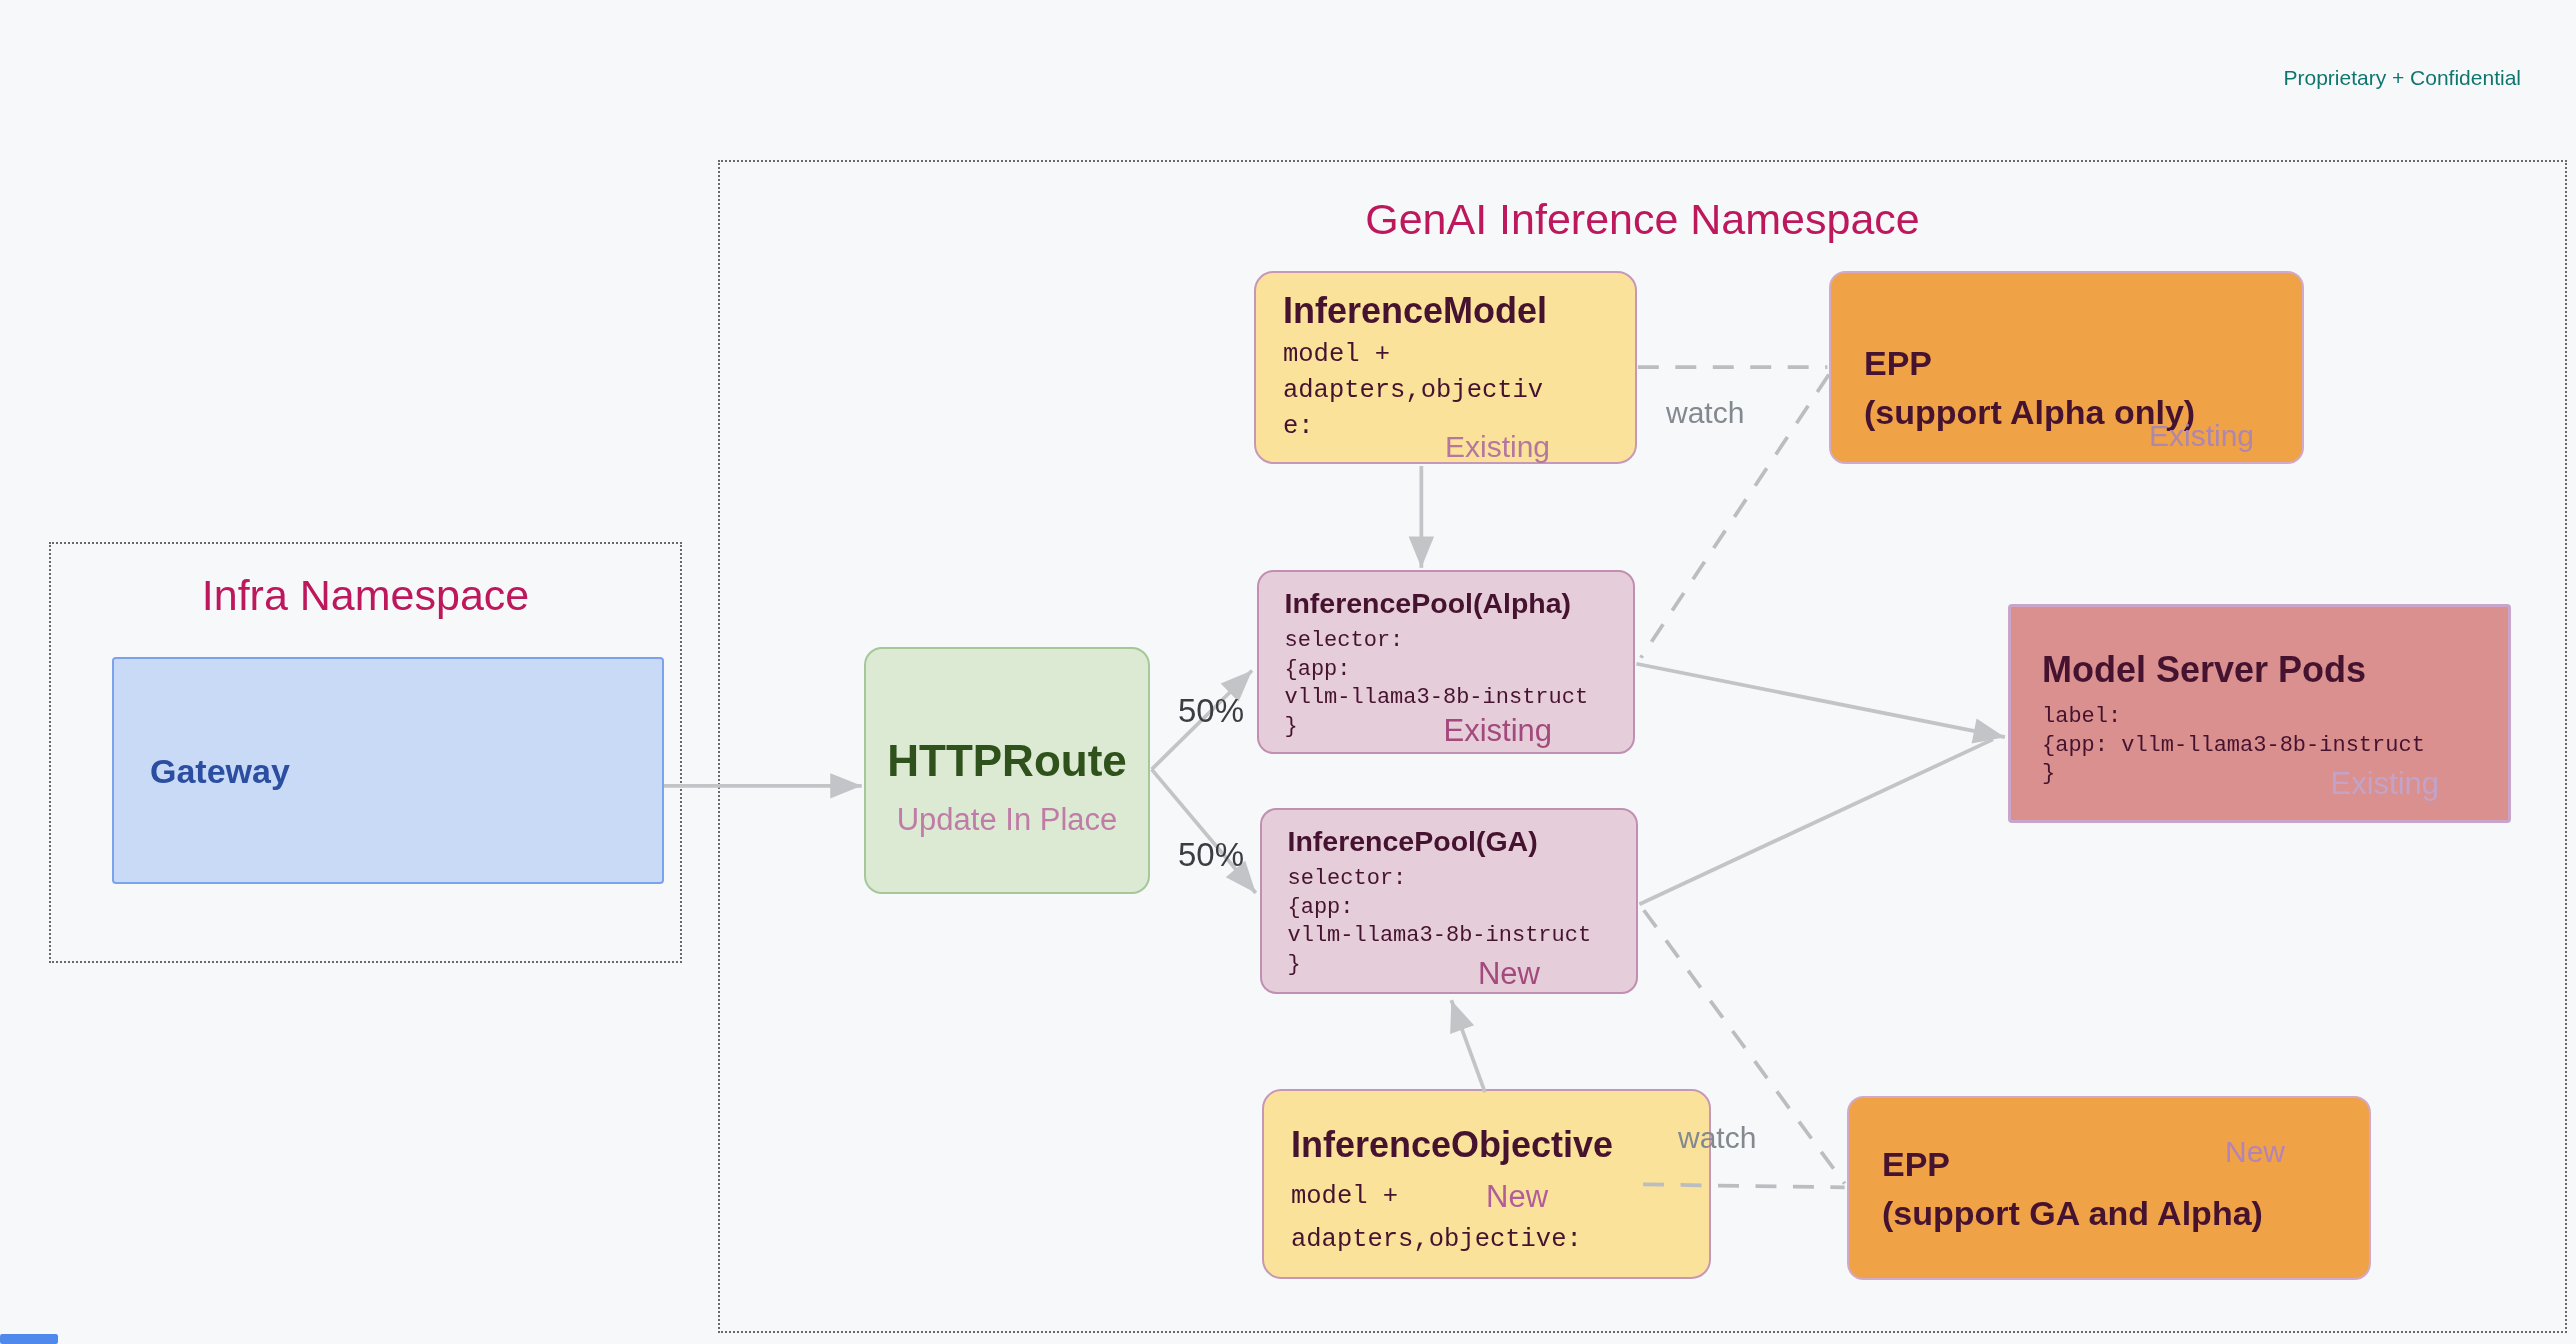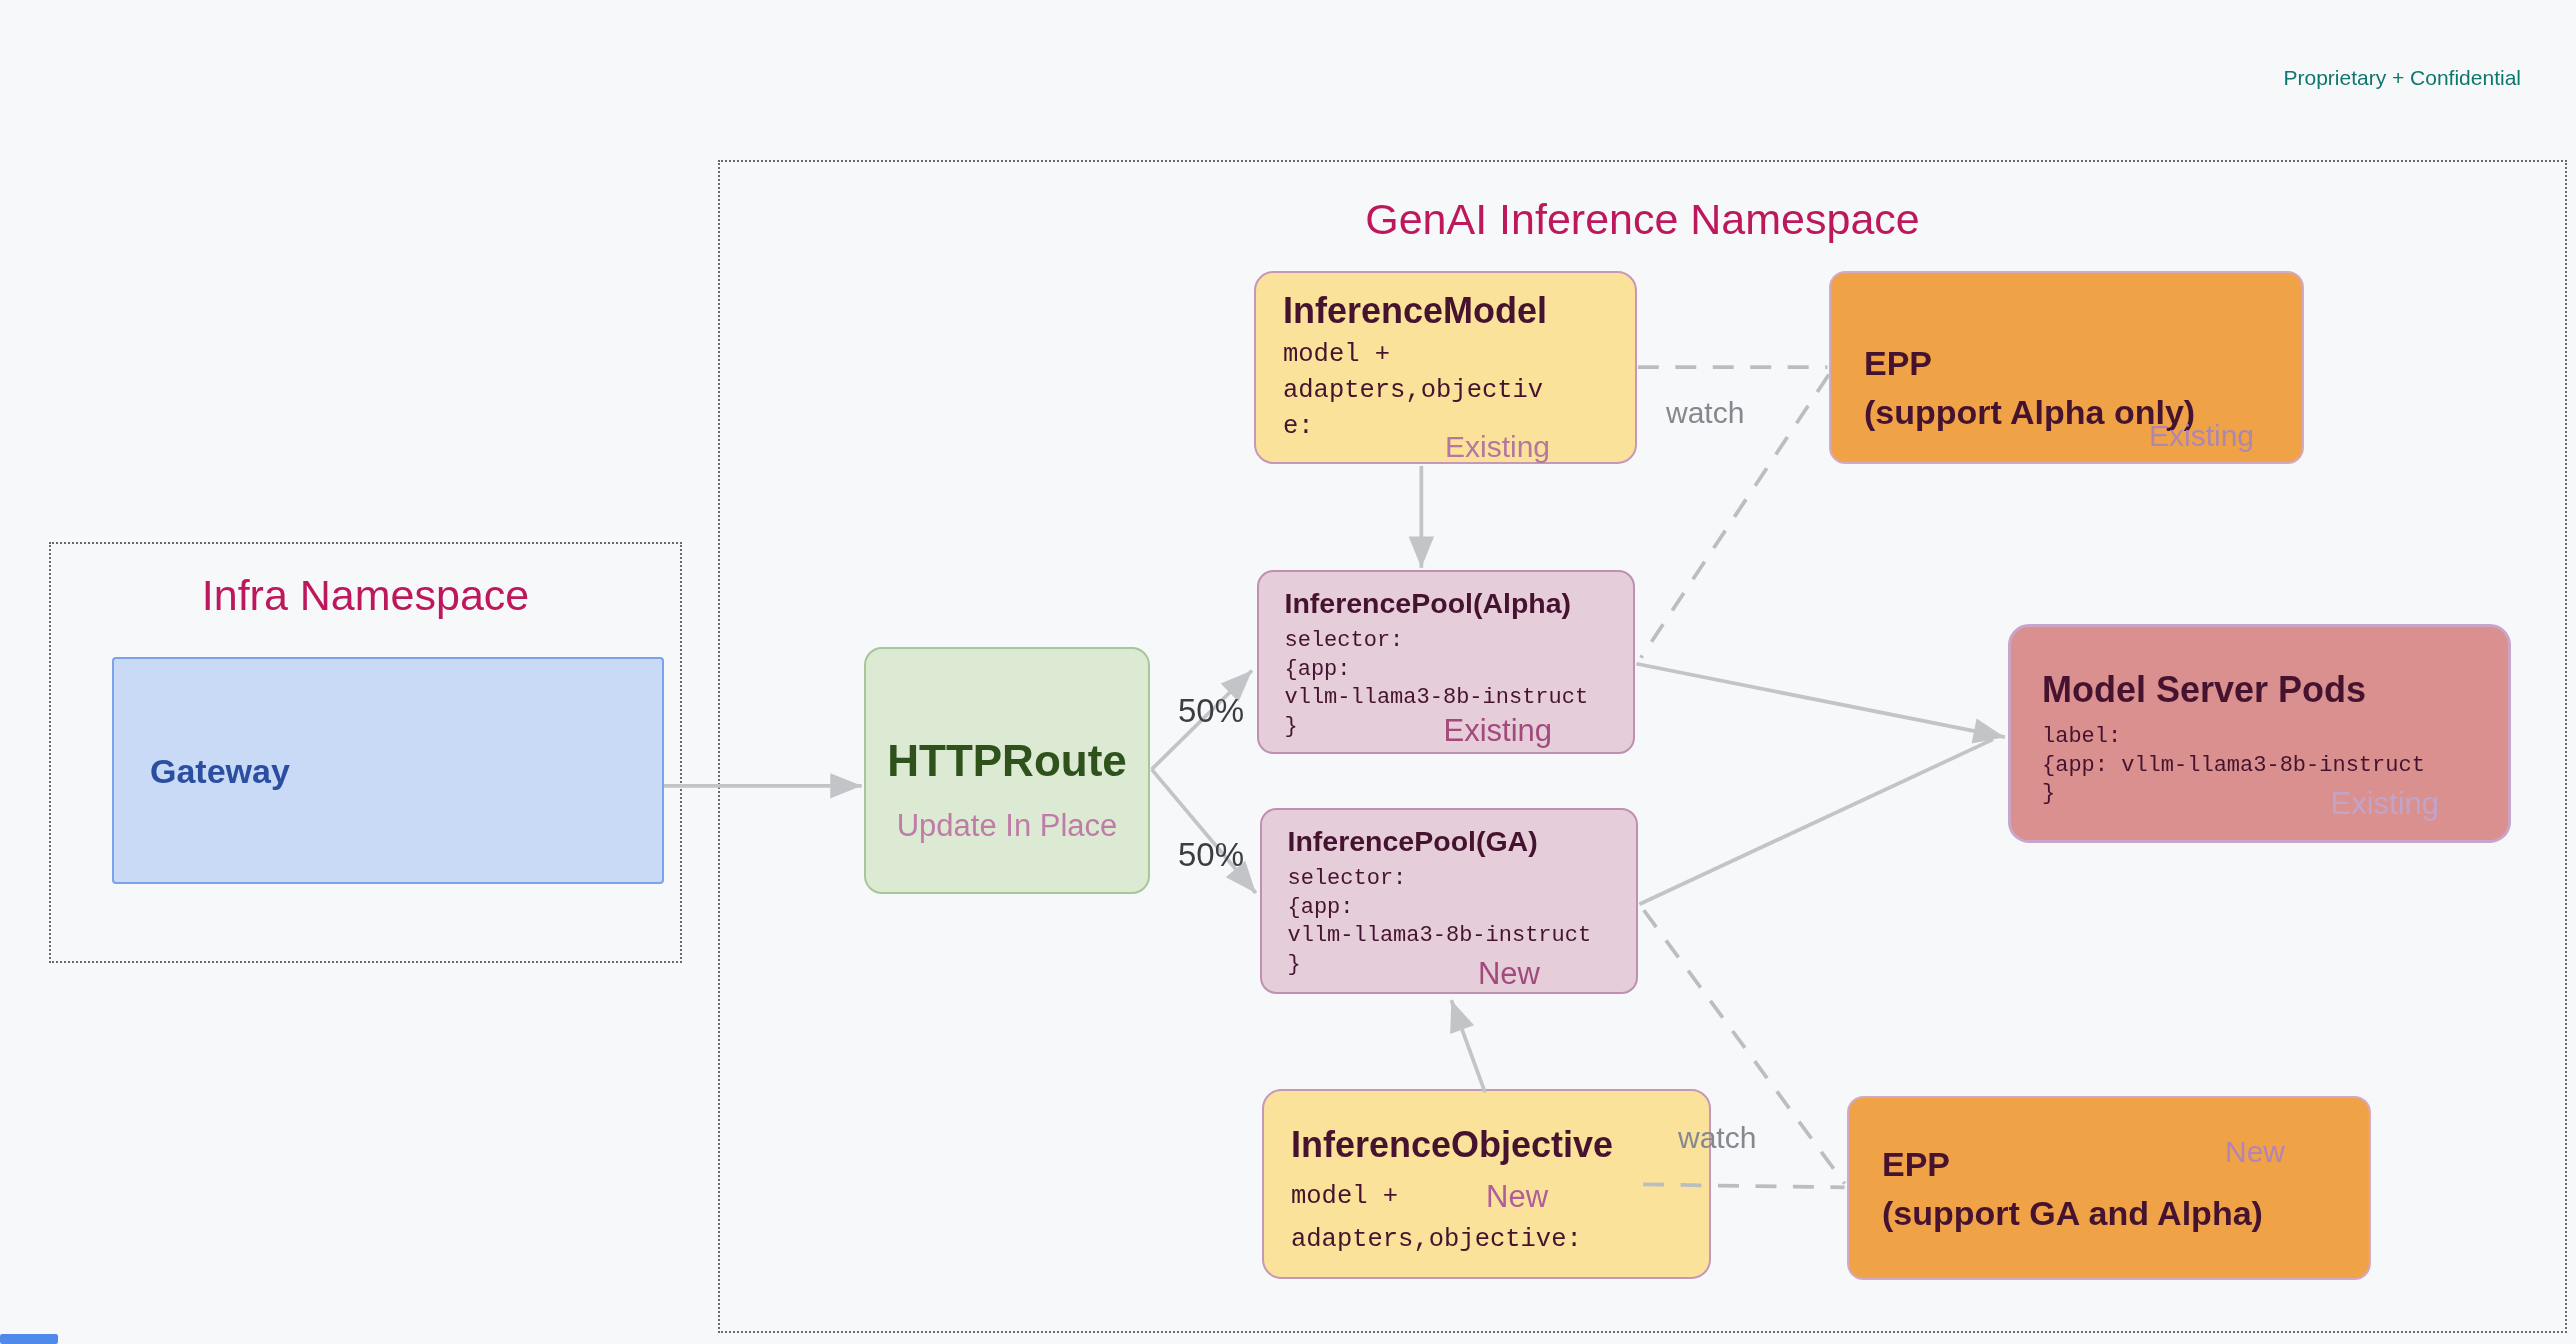--- a/index.html
+++ b/index.html
@@ -40,21 +40,21 @@
     left: 112px; top: 657px; width: 552px; height: 227px;
     background: #C9DAF7; border: 2.2px solid #7BA2EC; border-radius: 4px;
   }
   .n-gateway .title { left: 36px; top: 93px; font-size: 34px; color: #2B4EA1; }
 
   .n-httproute {
     left: 864px; top: 647px; width: 286px; height: 247px;
     background: #DCEAD3; border: 2.2px solid #A6C79A; border-radius: 18px;
   }
   .n-httproute .title { left: 0; top: 87px; width: 100%; text-align: center; font-size: 44px; color: #2F511B; }
-  .n-httproute .subtitle { position: absolute; left: 0; top: 159px; width: 100%; text-align: center; font-size: 31px; color: #BF7CA7; }
+  .n-httproute .subtitle { position: absolute; left: 0; top: 153px; width: 100%; text-align: center; font-size: 31px; color: #BF7CA7; }
 
   .n-infmodel {
     left: 1254px; top: 271px; width: 383px; height: 193px;
     background: #FAE29B; border: 2.2px solid #C698B8; border-radius: 19.5px;
   }
   .n-infmodel .title { left: 27px; top: 16.5px; font-size: 36px; }
   .n-infmodel .code { left: 27px; top: 64px; font-size: 25.5px; line-height: 36px; }
   .n-infmodel .status { left: 189px; bottom: -1.5px; font-size: 30px; color: #B5769F; }
 
   .n-eppalpha {
@@ -70,22 +70,22 @@
     background: #E6CDDA; border: 2.2px solid #C08FB2; border-radius: 16.5px;
   }
   .n-poolalpha { left: 1257px; top: 570px; }
   .n-poolga   { left: 1260px; top: 808px; height: 186px; }
   .n-poolalpha .title, .n-poolga .title { left: 25.5px; top: 15px; font-size: 28.5px; }
   .n-poolalpha .code, .n-poolga .code { left: 25.5px; top: 55px; font-size: 22px; line-height: 28.5px; }
   .n-poolalpha .status { right: 81px; bottom: 3px; font-size: 31px; color: #A34A7D; }
   .n-poolga .status { right: 96px; bottom: 0px; font-size: 31px; color: #A34A7D; }
 
   .n-msp {
-    left: 2008px; top: 624px; width: 503px; height: 219px;
-    background: #D9908E; border: 3px solid #C8A5C9; border-radius: 21px;
+    left: 2008px; top: 604px; width: 503px; height: 219px;
+    background: #D9908E; border: 3px solid #C8A5C9; border-radius: 4px;
   }
   .n-msp .title { left: 31px; top: 42px; font-size: 36px; }
   .n-msp .code { left: 31px; top: 96px; font-size: 22px; line-height: 28.5px; }
   .n-msp .status { right: 69px; bottom: 18px; font-size: 31px; color: #C2A3CA; }
 
   .n-infobj {
     left: 1262px; top: 1089px; width: 449px; height: 190px;
     background: #FAE29B; border: 2.2px solid #C698B8; border-radius: 19.5px; padding-left: 24px;
   }
   .n-infobj .title { left: 27px; top: 33px; font-size: 36px; }

